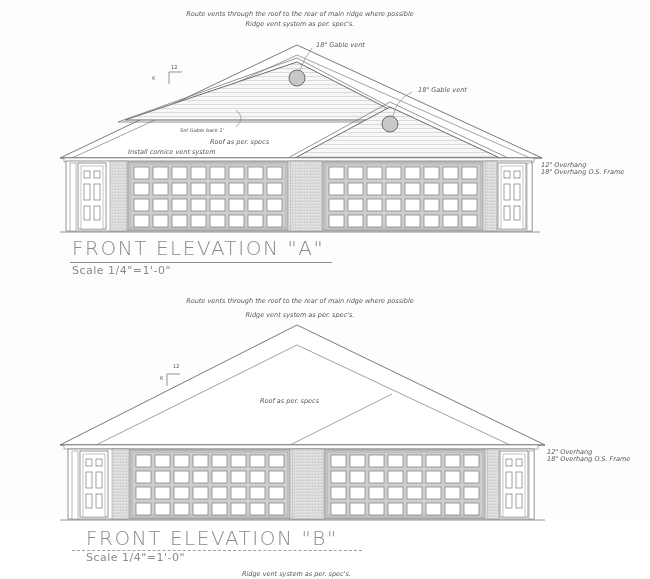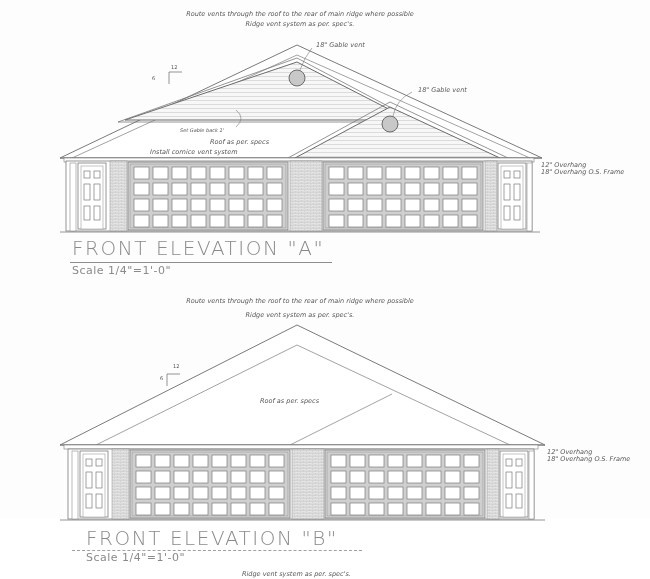--- a/index.html
+++ b/index.html
@@ -151,21 +151,21 @@
       <path d="M167 374 H180 M167 374 V386" fill="none" stroke="#666" stroke-width="0.7"></path>
     </g>
   </svg>
 
   <div class="note center" style="left:300px; top:11px;">Route vents through the roof to the rear of main ridge where possible</div>
   <div class="note center" style="left:300px; top:21px;">Ridge vent system as per. spec's.</div>
   <div class="note" style="left:316px; top:42px;">18" Gable vent</div>
   <div class="note" style="left:418px; top:87px;">18" Gable vent</div>
   <div class="note" style="left:180px; top:128px; font-size:5px;">Set Gable back 1'</div>
   <div class="note" style="left:210px; top:139px;">Roof as per. specs</div>
-  <div class="note" style="left:150px; top:149px;">Install cornice vent system</div>
+  <div class="note" style="left:128px; top:149px;">Install cornice vent system</div>
   <div class="note" style="left:541px; top:162px;">12" Overhang</div>
   <div class="note" style="left:541px; top:169px;">18" Overhang O.S. Frame</div>
   <div class="pitch-num" style="left:152px; top:75px;">6</div>
   <div class="pitch-num" style="left:171px; top:64px;">12</div>
 
   <div class="title" style="left:72px; top:237px;">FRONT ELEVATION  "A"</div>
   <div class="rule" style="left:70px; top:262px; width:262px;"></div>
   <div class="scale" style="left:72px; top:264px;">Scale 1/4"=1'-0"</div>
 
   <div class="note center" style="left:300px; top:298px;">Route vents through the roof to the rear of main ridge where possible</div>

